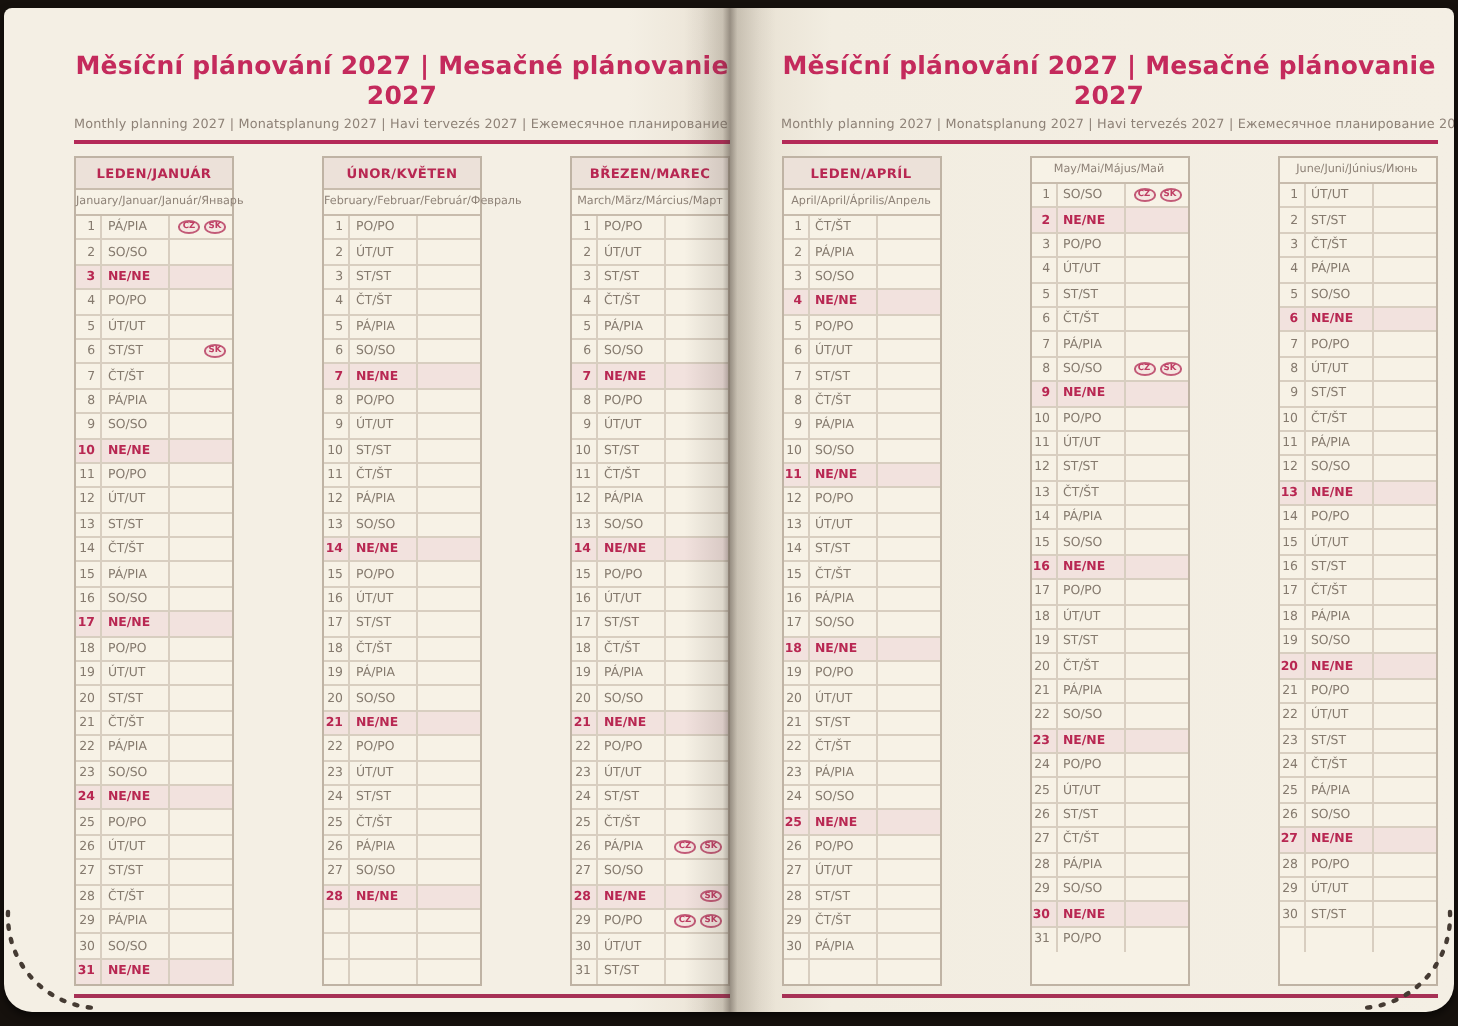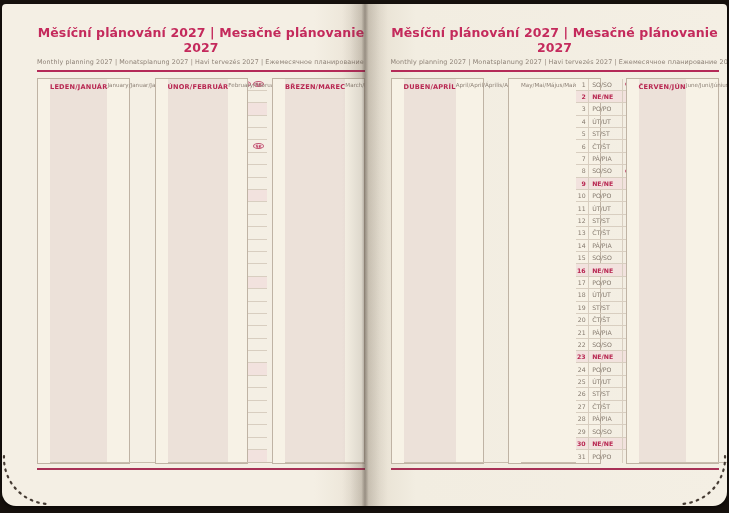--- a/index.html
+++ b/index.html
@@ -34,22 +34,22 @@
     color:#c42a5c; letter-spacing:0.1px;
   }
   .subtitle {
     text-align:center; font-size:6.4px; color:#8e8277;
     margin-top:3px; letter-spacing:0.1px; white-space:nowrap;
   }
   .top-rule { height:1.5px; background:#b42a58; margin-top:4px; }
 
   .columns { display:flex; justify-content:space-between; margin-top:6px; }
   .month {
-    width:93px; border:1px solid #bfb3a4; background:#f7f2e6;
-    display:flex; flex-direction:row;padding-left:12px;
+    width:80px; border:1px solid #bfb3a4; background:#f7f2e6;
+    display:flex; flex-direction:column;
   }
   .month-header {
     background:#ece1d9; color:#b82752; font-weight:bold;
     font-size:6.6px; text-align:center; padding:4px 0 3px;
     border-bottom:1px solid #c8bcad; letter-spacing:0.2px;
   }
   .month-langs {
     font-size:5.6px; color:#8e8277; text-align:center;
     padding:3.5px 0 3px; border-bottom:1px solid #c8bcad; white-space:nowrap;
   }
@@ -254,21 +254,21 @@
                 <span class="cell note"></span>
               </div>
               <div class="day-row sunday">
                 <span class="cell num">31</span>
                 <span class="cell day">NE/NE</span>
                 <span class="cell note"></span>
               </div>
             </div>
         </div>
         <div class="month">
-          <div class="month-header">ÚNOR/FEBRUÁR</div>
+          <div class="month-header">ÚNOR/KVĚTEN</div>
           <div class="month-langs">February/Februar/Február/Февраль</div>
           <div class="month-grid">
               <div class="day-row">
                 <span class="cell num">1</span>
                 <span class="cell day">PO/PO</span>
                 <span class="cell note"></span>
               </div>
               <div class="day-row">
                 <span class="cell num">2</span>
                 <span class="cell day">ÚT/UT</span>
@@ -598,21 +598,21 @@
     </svg>
   </div>
 
   <div class="page page-right">
     <div class="page-content">
       <div class="title">Měsíční plánování 2027 | Mesačné plánovanie 2027</div>
       <div class="subtitle">Monthly planning 2027 | Monatsplanung 2027 | Havi tervezés 2027 | Ежемесячное планирование 2027</div>
       <div class="top-rule"></div>
       <div class="columns">
         <div class="month">
-          <div class="month-header">DUBEN/APRÍL</div>
+          <div class="month-header">LEDEN/APRÍL</div>
           <div class="month-langs">April/April/Április/Апрель</div>
           <div class="month-grid">
               <div class="day-row">
                 <span class="cell num">1</span>
                 <span class="cell day">ČT/ŠT</span>
                 <span class="cell note"></span>
               </div>
               <div class="day-row">
                 <span class="cell num">2</span>
                 <span class="cell day">PÁ/PIA</span>
@@ -925,21 +925,20 @@
                 <span class="cell note"></span>
               </div>
               <div class="day-row">
                 <span class="cell num">31</span>
                 <span class="cell day">PO/PO</span>
                 <span class="cell note"></span>
               </div>
             </div>
         </div>
         <div class="month">
-          <div class="month-header">ČERVEN/JÚN</div>
           <div class="month-langs">June/Juni/Június/Июнь</div>
           <div class="month-grid">
               <div class="day-row">
                 <span class="cell num">1</span>
                 <span class="cell day">ÚT/UT</span>
                 <span class="cell note"></span>
               </div>
               <div class="day-row">
                 <span class="cell num">2</span>
                 <span class="cell day">ST/ST</span>

